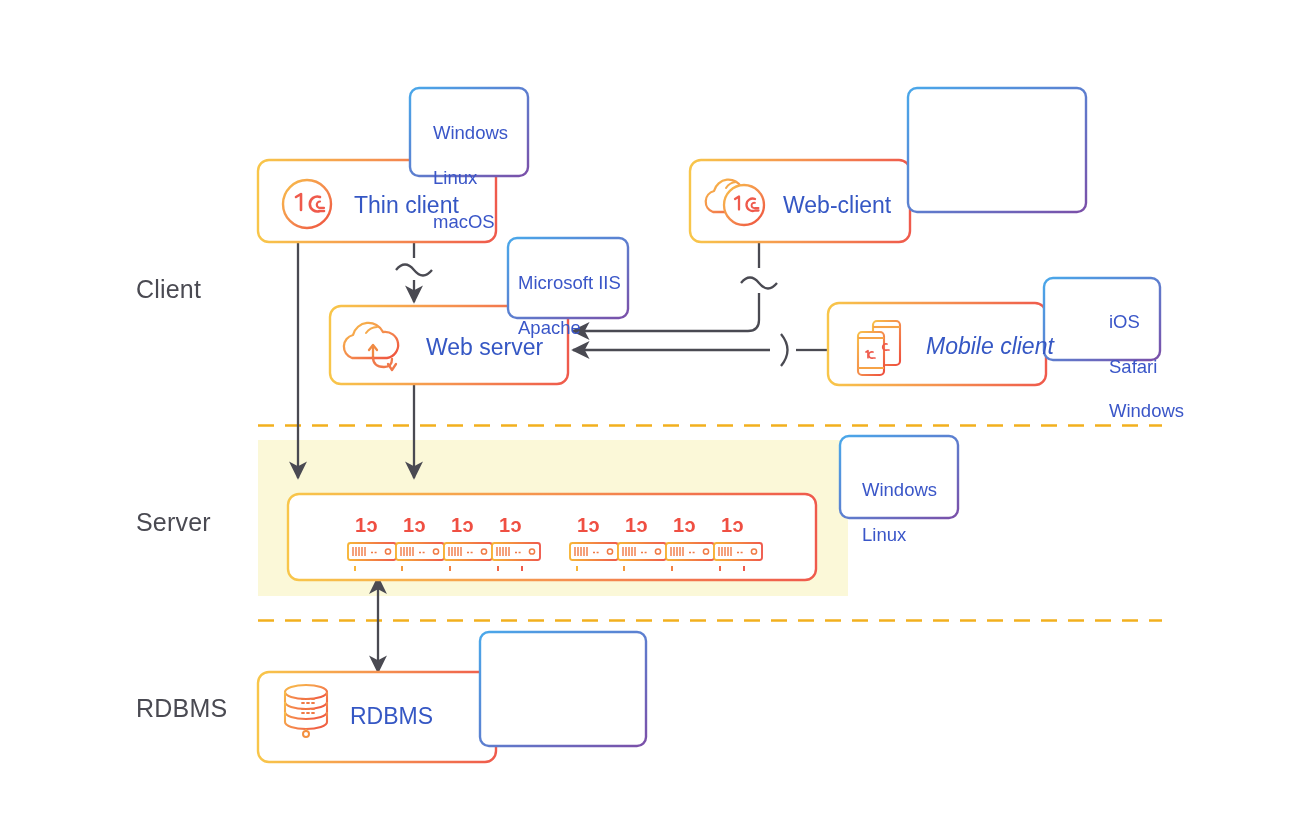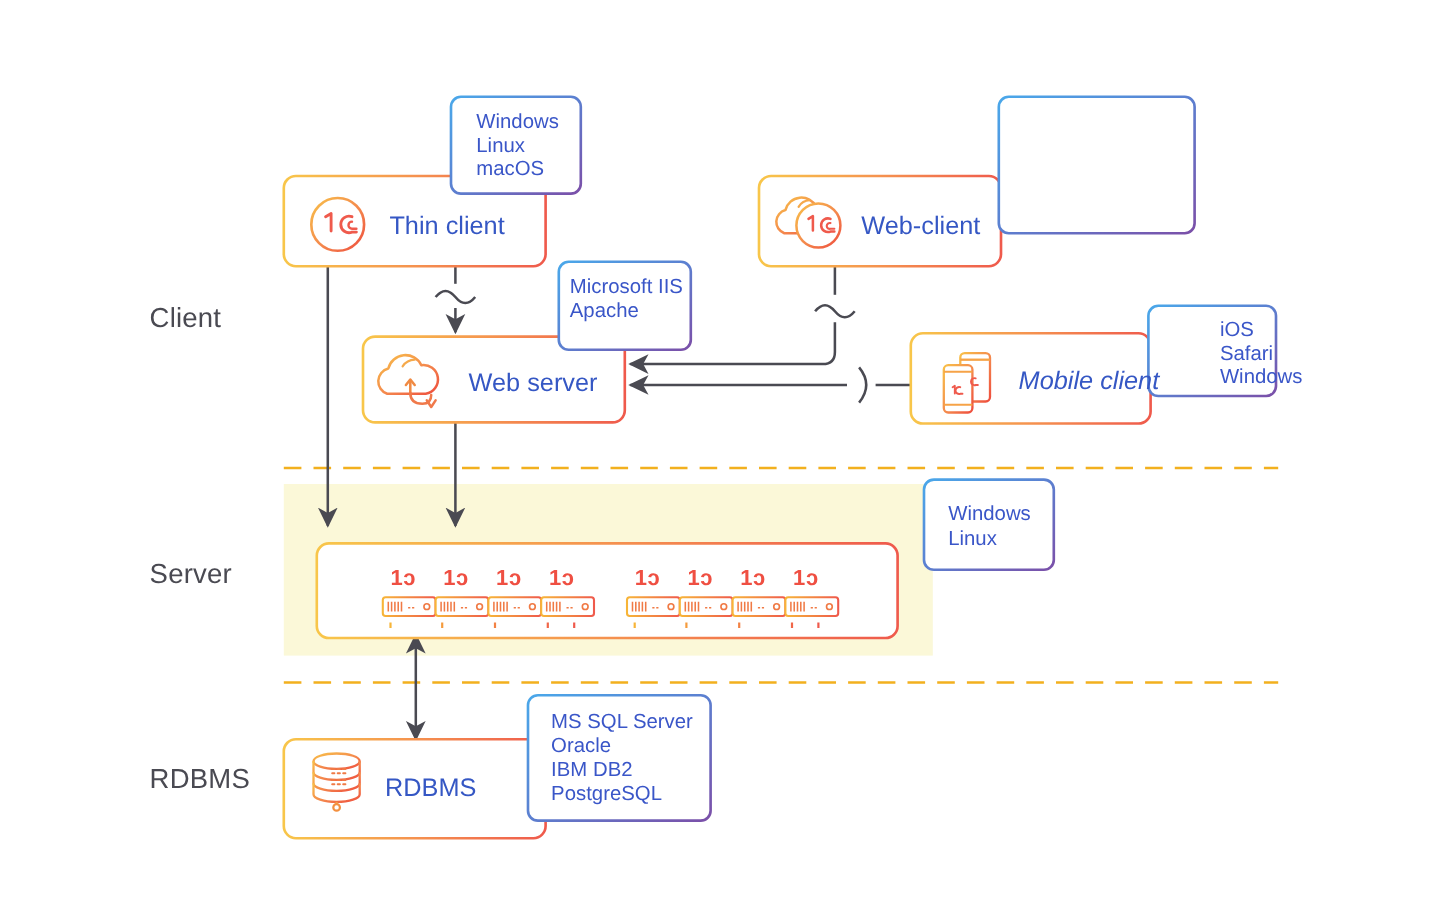--- a/index.html
+++ b/index.html
@@ -22,21 +22,21 @@
     position:absolute;color:#3557c4;font-size:23px;white-space:nowrap;
   }
   .os-box-text{
     position:absolute;color:#3a56c8;font-size:18.5px;line-height:21.5px;
     white-space:nowrap;
   }
   .cluster-caption{
     position:absolute;color:#3557c4;font-size:17px;font-style:italic;
     white-space:nowrap;
   }
-  .os-line{display:block;}
+  .os-line{display:block;margin-top:23px;}
 </style>
 </head>
 <body>
 
 <div id="stage">
 
   <svg id="svg-layer" viewBox="0 0 1312 831" xmlns="http://www.w3.org/2000/svg">
     <defs>
 
       <linearGradient id="gradNode" x1="0" y1="0" x2="1" y2="1">
@@ -279,20 +279,14 @@
     <span class="os-line">iOS</span>
     <span class="os-line">Safari</span>
     <span class="os-line">Windows</span>
   </div>
 
   <div class="os-box-text" style="left:862px;top:456px;">
     <span class="os-line">Windows</span>
     <span class="os-line">Linux</span>
   </div>
 
-  <div class="os-box-text" style="left:501px;top:645px;">
-    <span class="os-line">MS SQL Server</span>
-    <span class="os-line">Oracle</span>
-    <span class="os-line">IBM DB2</span>
-    <span class="os-line">PostgreSQL</span>
-  </div>
 
 </div>
 
 </body></html>

